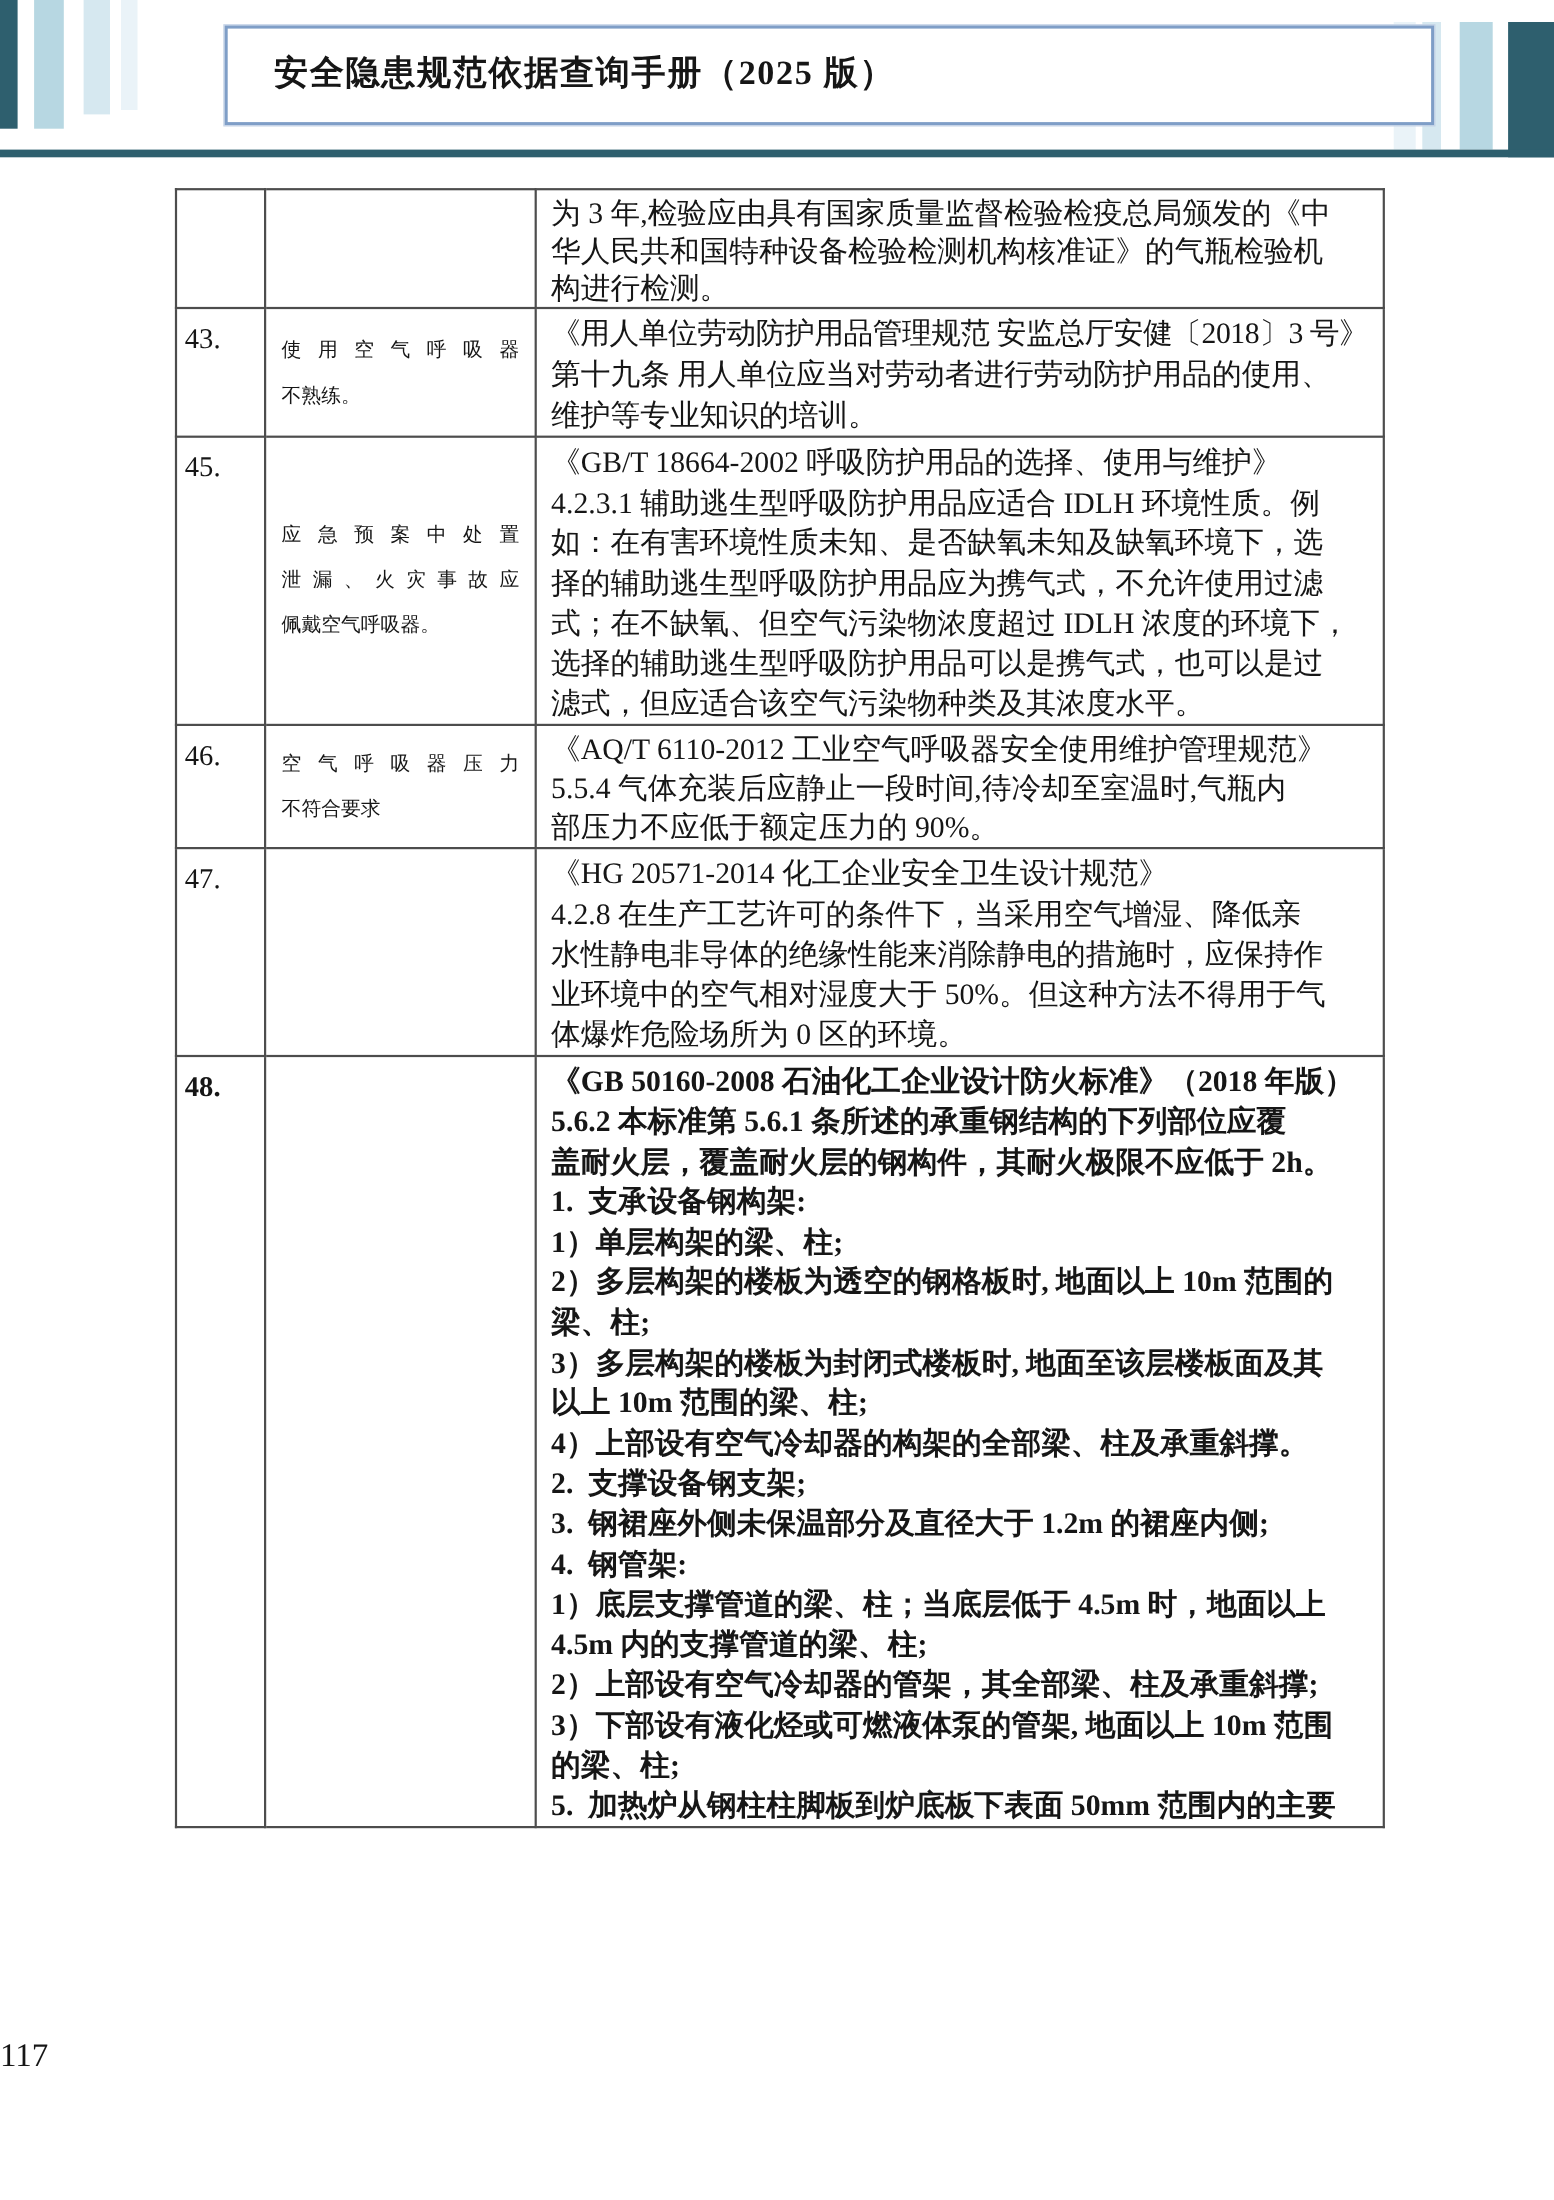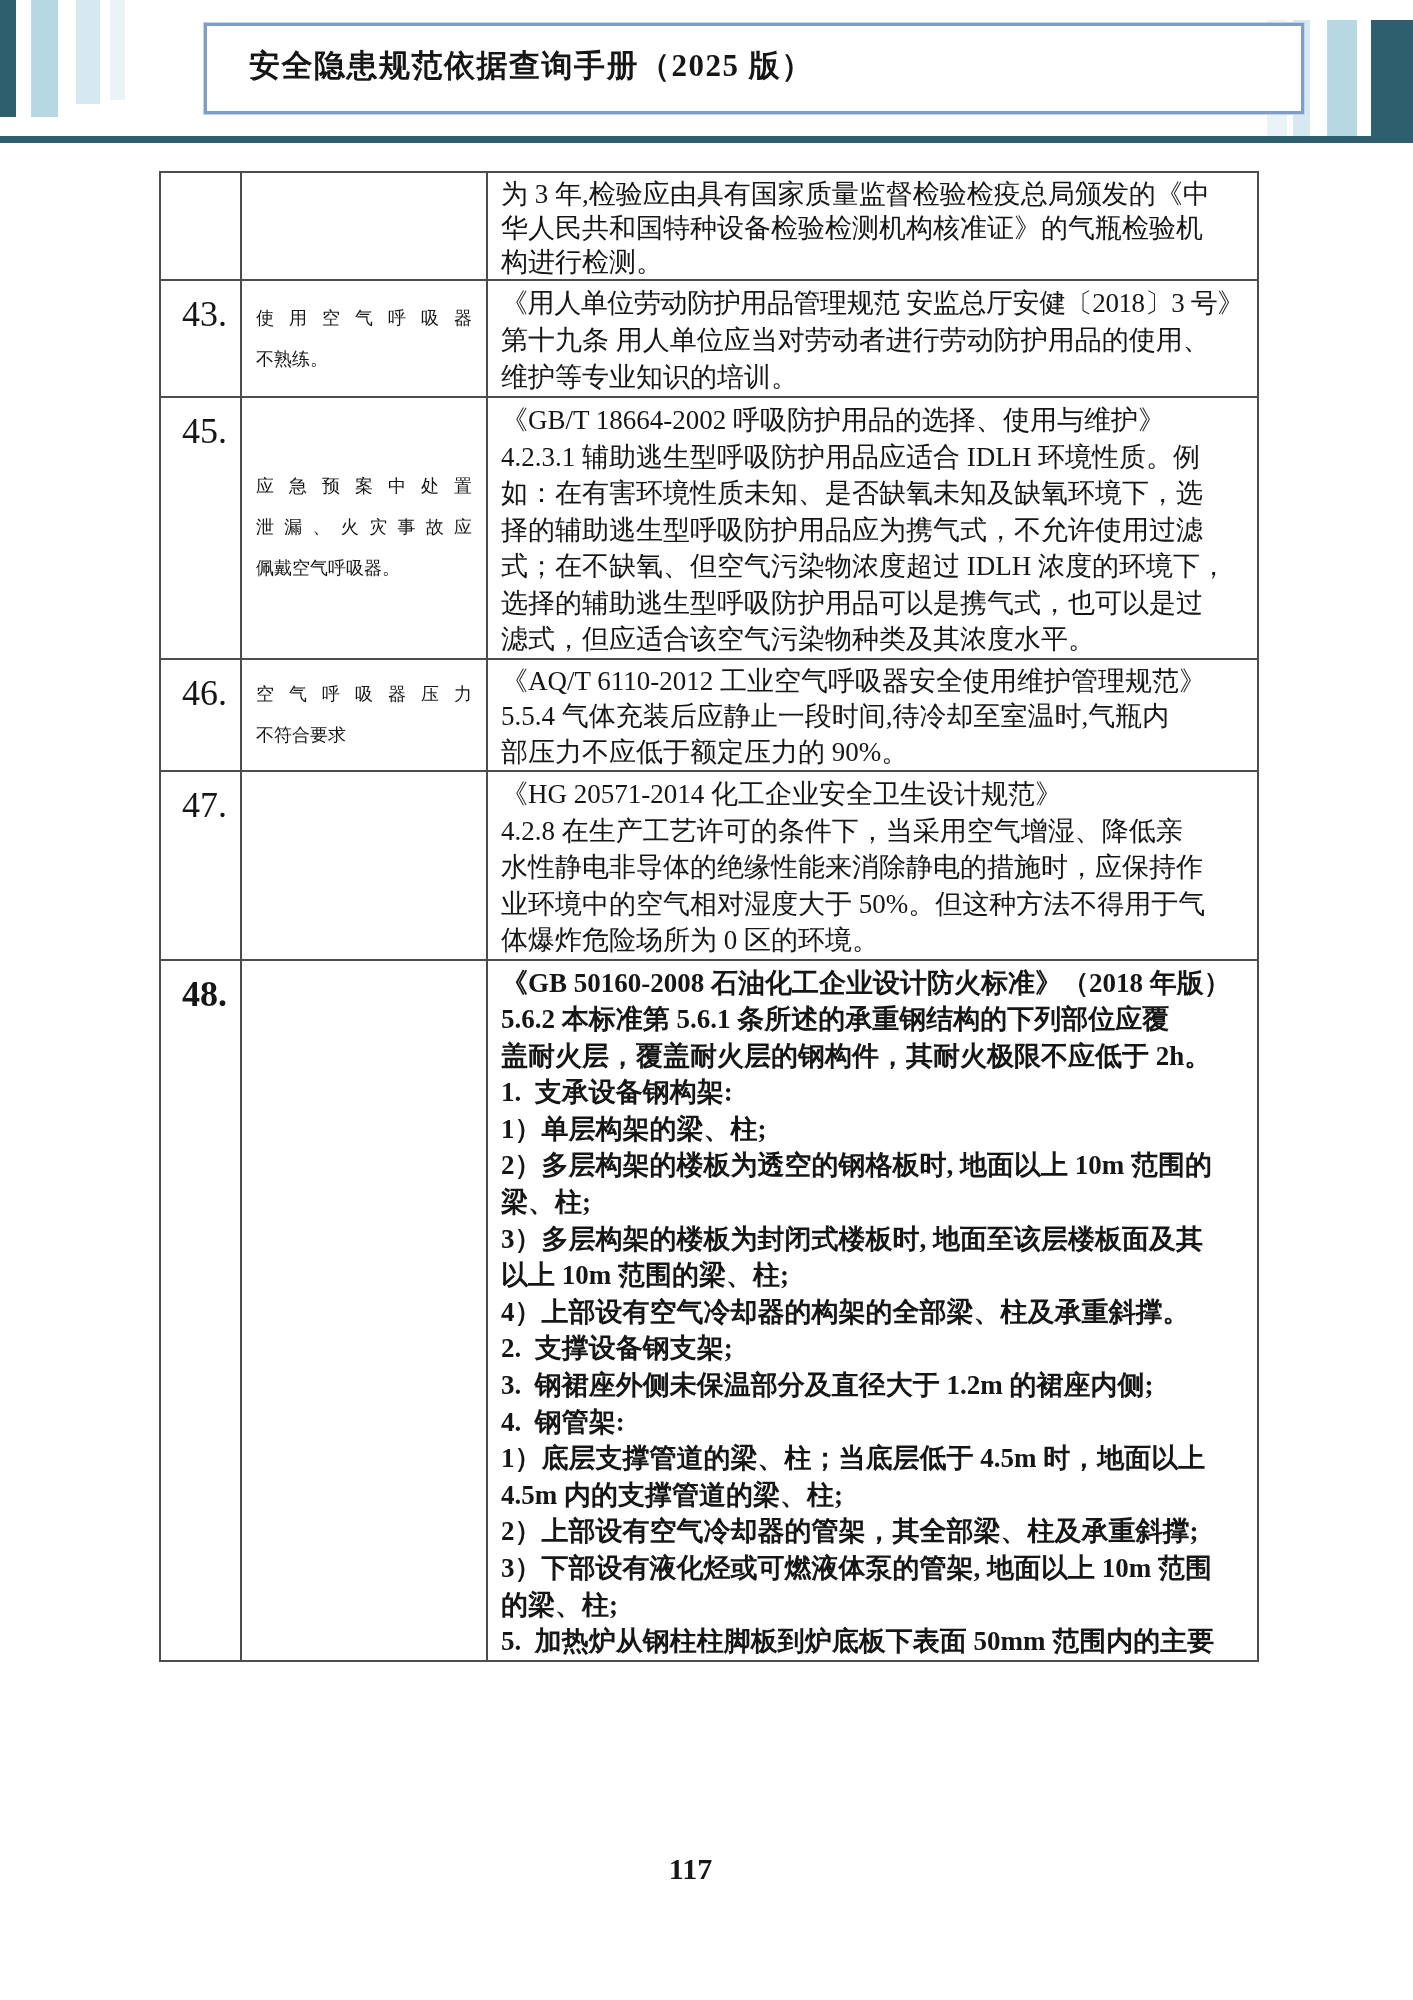--- a/index.html
+++ b/index.html
@@ -25,35 +25,35 @@
     box-sizing:border-box;background:#fff;display:flex;align-items:center;z-index:2;
   }
   .title-text{font-size:31px;font-weight:bold;letter-spacing:1.5px;padding:0 0 6px 42px;white-space:nowrap;}
   
   table.rules{
     position:absolute;left:159px;top:171px;width:1098px;
     border-collapse:collapse;table-layout:fixed;
   }
   col.c1{width:81px;} col.c2{width:246px;} col.c3{width:771px;}
   td{border:2px solid #4d4d4d;vertical-align:top;box-sizing:border-box;overflow:hidden;padding:0;margin-left:36px;}
-  td.num{font-size:36px;padding:12px 0 0 21px;}
+  td.num{font-size:26px;padding:12px 0 0 7px;}
   td.issue{vertical-align:middle;font-size:18px;padding:0 14px;}
   .issue-line{text-align:justify;text-align-last:justify;line-height:41px;}
   .issue-line:last-child{text-align-last:left;}
   td.basis{padding:4px 12px 0 13px;font-size:27px;}
   .basis-line{white-space:pre;overflow:hidden;}
   .row-0 td{height:106px;} .row-0 .basis-line{line-height:34px;}
   .row-1 td{height:116px;} .row-1 .basis-line{line-height:37px;}
   .row-2 td{height:145px;} .row-2 .basis-line{line-height:35px;}
   .row-3 td{height:260px;} .row-3 .basis-line{line-height:36.5px;}
   .row-4 td{height:112px;} .row-4 .basis-line{line-height:35.5px;}
   .row-5 td{height:187px;} .row-5 .basis-line{line-height:36.5px;}
   .row-6 td{height:588px;font-weight:bold;} .row-6 .basis-line{line-height:36.6px;}
   
-  .page-number{position:absolute;left:0;top:1852px;width:1381px;text-align:center;font-size:30px;font-weight:bold;}
+  .page-number{position:absolute;left:0;top:1852px;width:1381px;text-align:left;font-size:30px;}
 </style>
 </head>
 <body>
 
 <div>
   <div class="stripe s-l1"></div>
   <div class="stripe s-l2"></div>
   <div class="stripe s-l3"></div>
   <div class="stripe s-l4"></div>
   <div class="stripe s-r1"></div>

